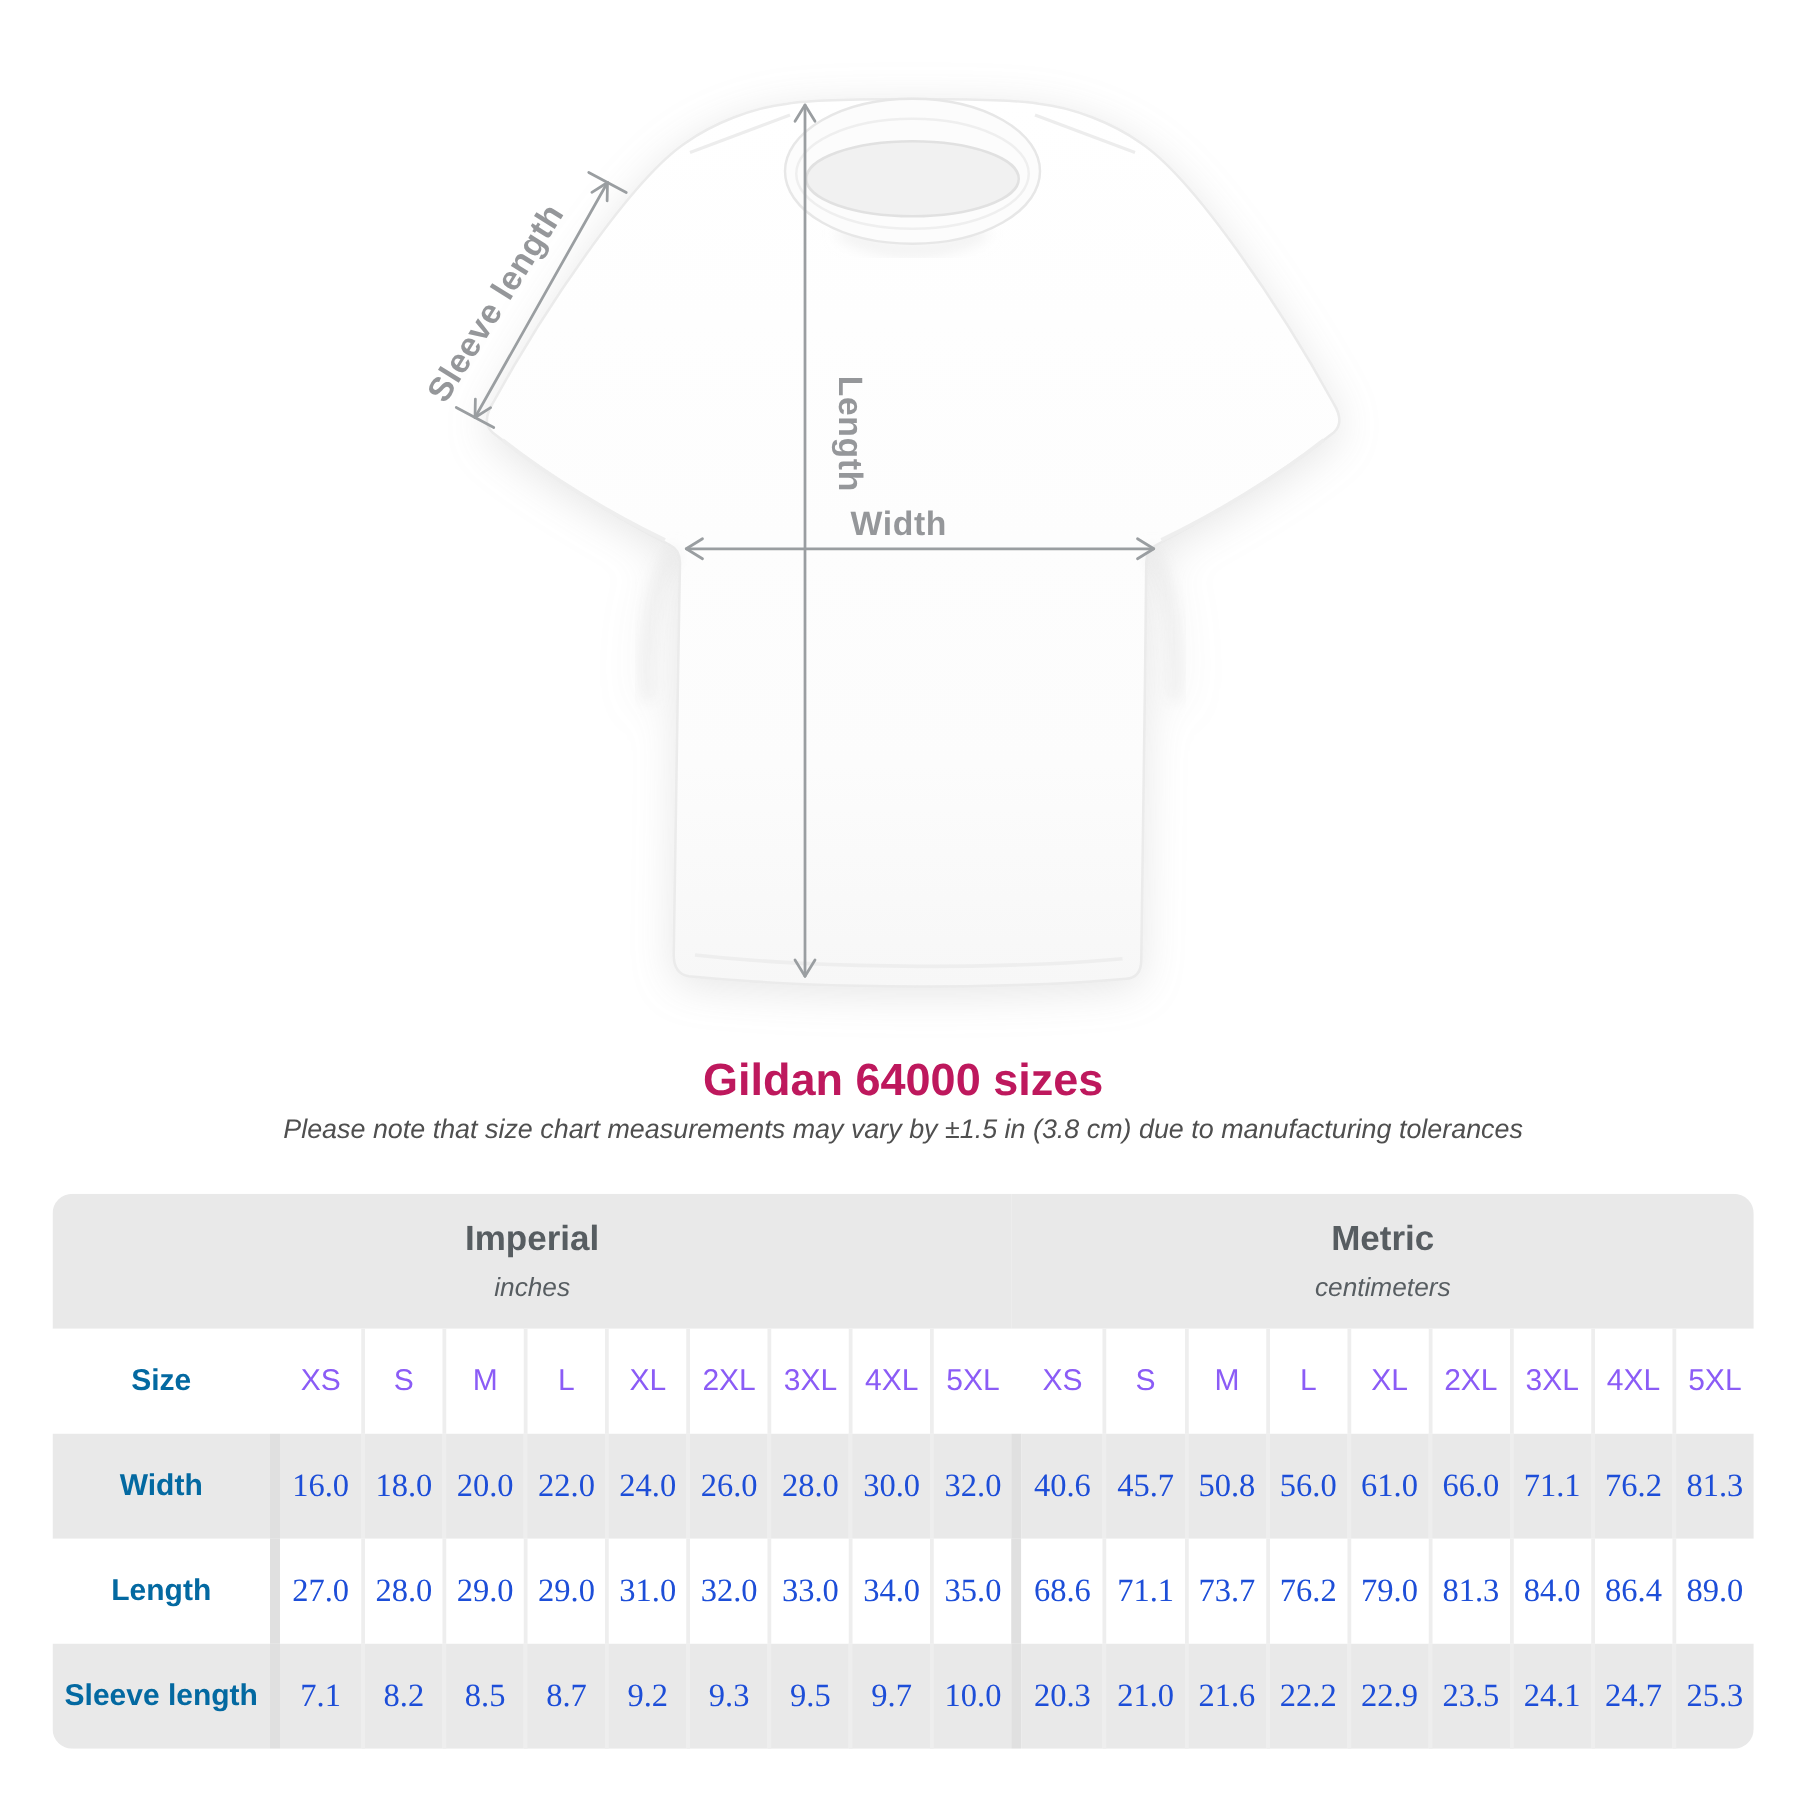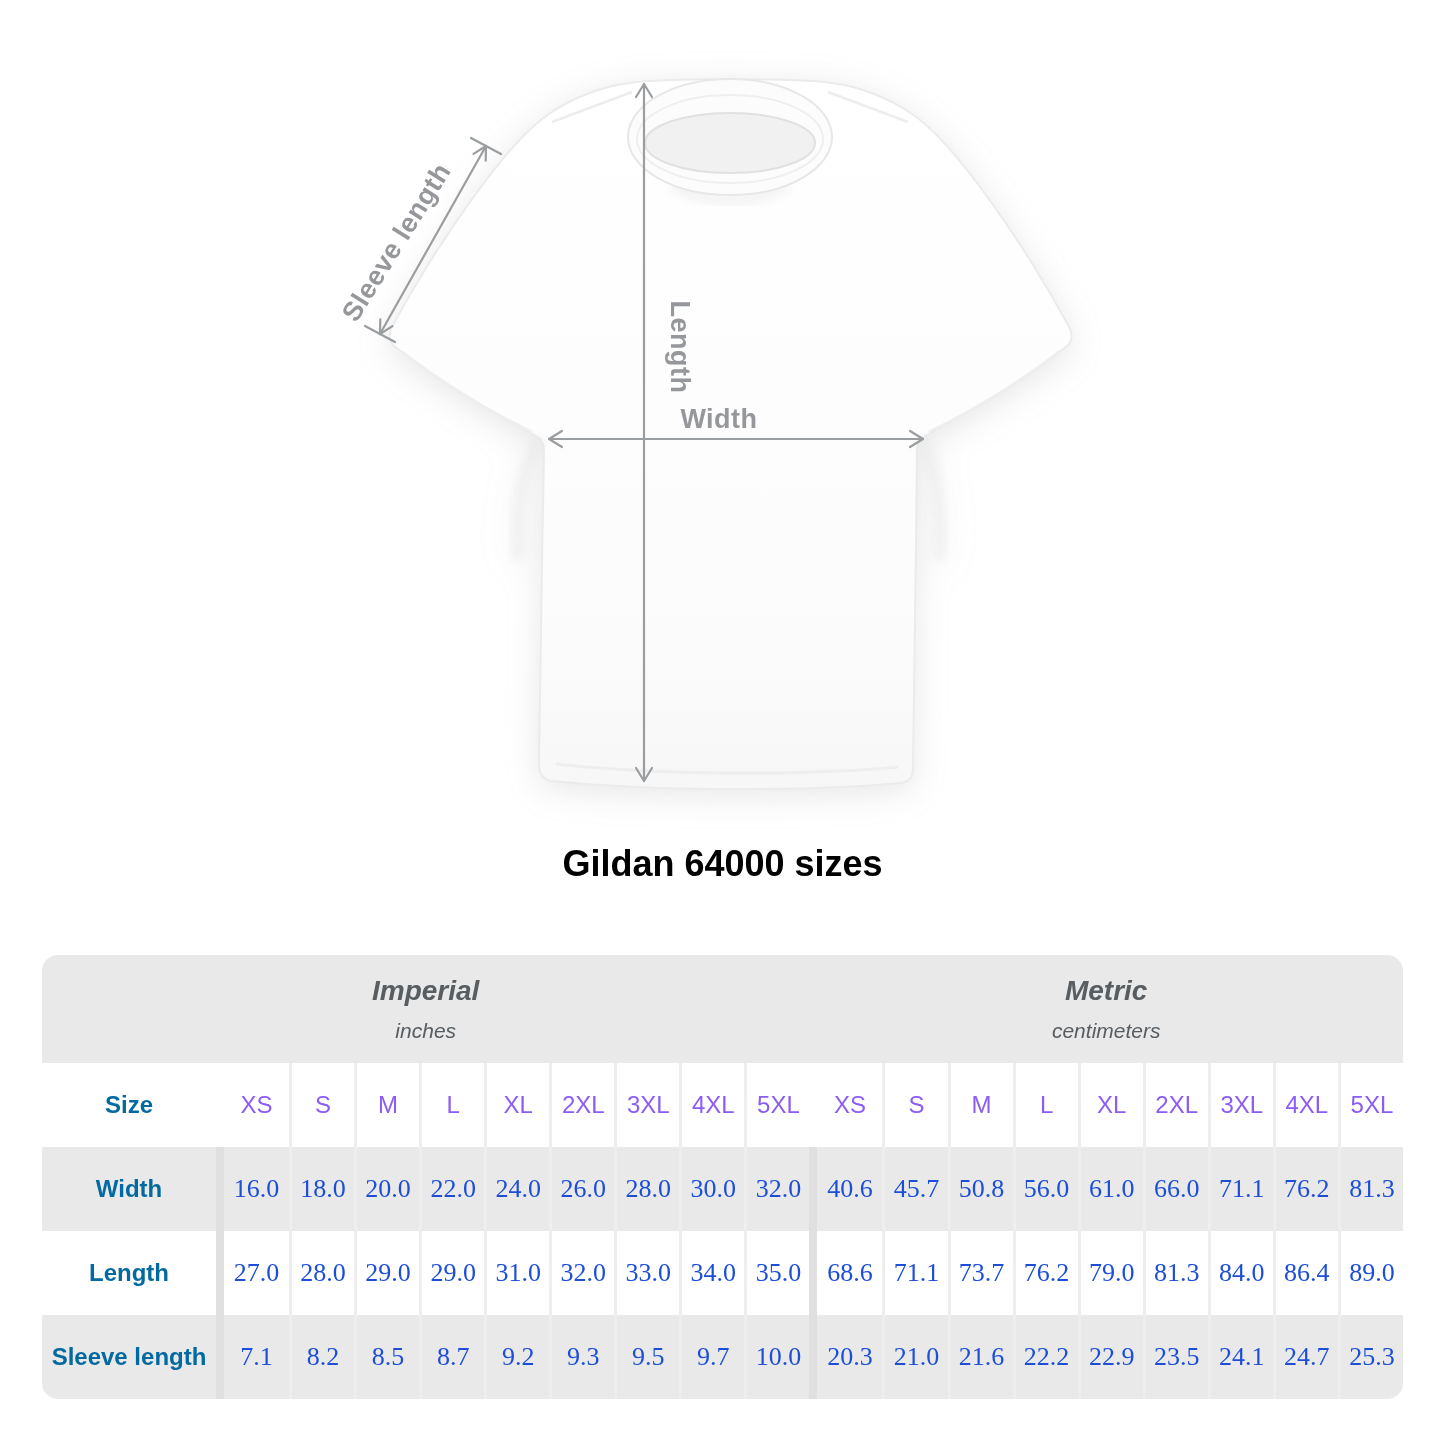--- a/index.html
+++ b/index.html
@@ -15,21 +15,21 @@
 
   .dim-line { stroke: #9a9ea1; stroke-width: 2.2; fill: none; stroke-linecap: round; stroke-linejoin: round; }
   .dim-label { font-family: "Liberation Sans", sans-serif; font-weight: 700; font-size: 27px; fill: #95979a; letter-spacing: 0.5px; }
   .seam { stroke: #ededed; stroke-width: 2.5; fill: none; }
   .stitch { stroke: #eeeeee; stroke-width: 3; fill: none; }
   .shade { stroke: #e9e9e9; stroke-width: 7; fill: none; }
 
   .title {
     position: absolute; top: 845px; left: 0; width: 100%;
     margin: 0; text-align: center;
-    font-size: 36px; line-height: 38px; font-weight: 700; color: #000000;
+    font-size: 36px; line-height: 38px; font-weight: 700; color: #be185d;
   }
   .subtitle {
     position: absolute; top: 891px; left: 0; width: 100%;
     margin: 0; text-align: center;
     font-style: italic; font-size: 21.5px; color: #4f4f4f;
   }
 
   .table-card {
     position: absolute; left: 42px; top: 955px;
     width: 1361px; height: 444px;
@@ -40,21 +40,21 @@
     border-collapse: separate; border-spacing: 0;
     table-layout: fixed;
   }
   col.c-label { width: 174px; }
   col.c-gap   { width: 8px; }
 
   .units-row th {
     background: #e9e9e9; height: 108px;
     vertical-align: middle; text-align: center; padding: 0;
   }
-  .unit-name { font-style: italic; font-weight: 700; font-size: 28px; color: #575d61; }
+  .unit-name { font-weight: 700; font-size: 28px; color: #575d61; }
   .unit-sub  { font-style: italic; font-weight: 400; font-size: 21px; color: #575d61; margin-top: 12px; }
 
   .sizes-row th { height: 84px; background: #ffffff; vertical-align: middle; }
   th.size-th { font-weight: 400; font-size: 24px; color: #8b5cf6; text-align: center; padding: 0; }
 
   .row-label {
     font-weight: 700; font-size: 24px; color: #0369a1;
     text-align: center; vertical-align: middle; padding: 0;
   }
   td.val { font-size: 26px; font-weight: 400; color: #1d4ed8; text-align: center; vertical-align: middle; padding: 0; font-family: Liberation Serif, serif; }
@@ -133,20 +133,21 @@
       <path class="dim-line" d="M 471 138 L 501 154"></path>
       <path class="dim-line" d="M 365 326 L 395 342"></path>
 
       <text class="dim-label" text-anchor="middle" transform="translate(404,247) rotate(-58)">Sleeve length</text>
       <text class="dim-label" text-anchor="middle" transform="translate(671,347) rotate(90)">Length</text>
       <text class="dim-label" text-anchor="middle" x="719" y="428">Width</text>
     </g>
   </svg>
 
   <h1 class="title">Gildan 64000 sizes</h1>
+  <p class="subtitle">Please note that size chart measurements may vary by ±1.5 in (3.8 cm) due to manufacturing tolerances</p>
 
   <div class="table-card">
     <table class="size-table">
       <colgroup>
         <col class="c-label">
         <col class="c-gap">
         <col class="c-data">
           <col class="c-data">
           <col class="c-data">
           <col class="c-data">

